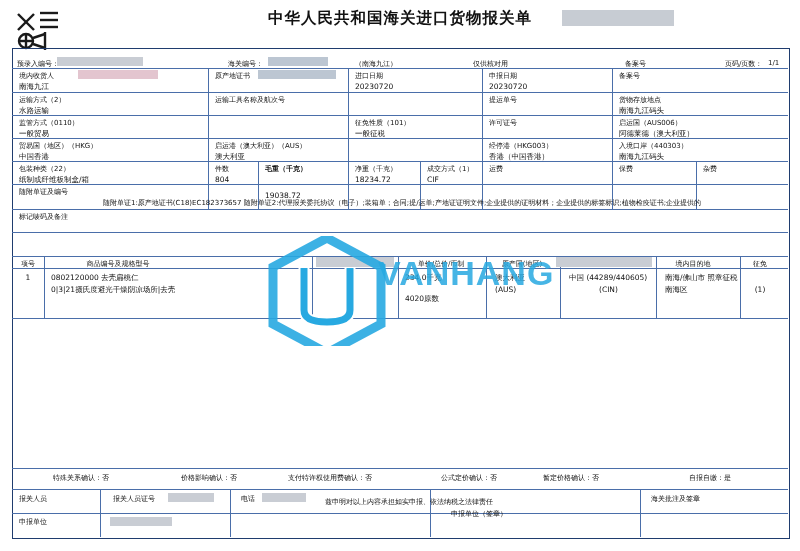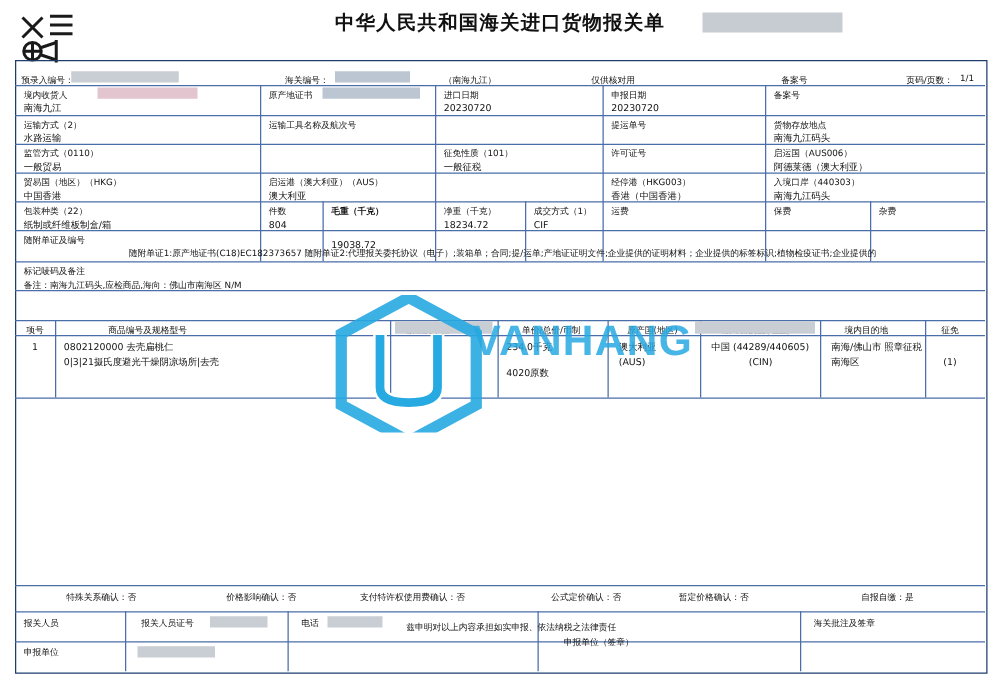--- a/index.html
+++ b/index.html
@@ -168,21 +168,20 @@
   <div class="cell lbl" style="left:700px;top:163px;">杂费</div>
 
   <div class="vline" style="left:258px;top:161px;height:48px;"></div>
   <div class="vline" style="left:420px;top:161px;height:48px;"></div>
   <div class="vline" style="left:696px;top:161px;height:48px;"></div>
 
   <div class="cell lbl" style="left:16px;top:186px;">随附单证及编号</div>
   <div class="cell lbl" style="left:100px;top:197px;width:680px;">随附单证1:原产地证书(C18)EC182373657 随附单证2:代理报关委托协议（电子）;装箱单；合同;提/运单;产地证证明文件;企业提供的证明材料；企业提供的标签标识;植物检疫证书;企业提供的</div>
 
   <div class="cell lbl" style="left:16px;top:211px;">标记唛码及备注</div>
-  <div class="cell lbl" style="left:16px;top:222px;">备注：南海九江码头,应检商品,海向：佛山市南海区 N/M</div>
 
   <div class="cell lbl center" style="left:16px;top:258px;width:24px;">项号</div>
   <div class="cell lbl center" style="left:48px;top:258px;width:140px;">商品编号及规格型号</div>
   <div class="cell lbl center" style="left:318px;top:258px;width:48px;">数量及单位</div>
   <div class="cell lbl center" style="left:402px;top:258px;width:78px;">单价/总价/币制</div>
   <div class="cell lbl center" style="left:492px;top:258px;width:60px;">原产国(地区)</div>
   <div class="cell lbl center" style="left:566px;top:258px;width:78px;">最终目的国(地区)</div>
   <div class="cell lbl center" style="left:662px;top:258px;width:62px;">境内目的地</div>
   <div class="cell lbl center" style="left:744px;top:258px;width:32px;">征免</div>
 

